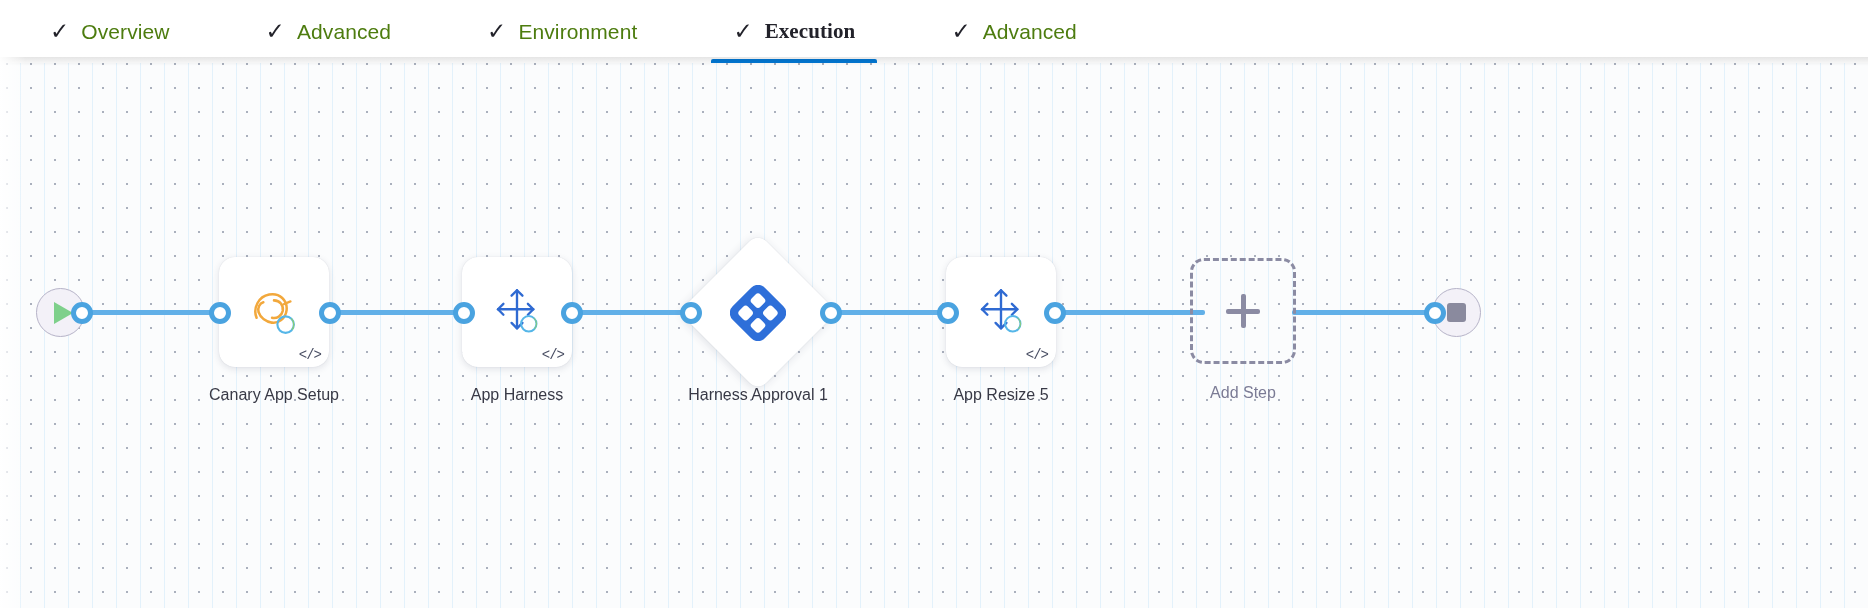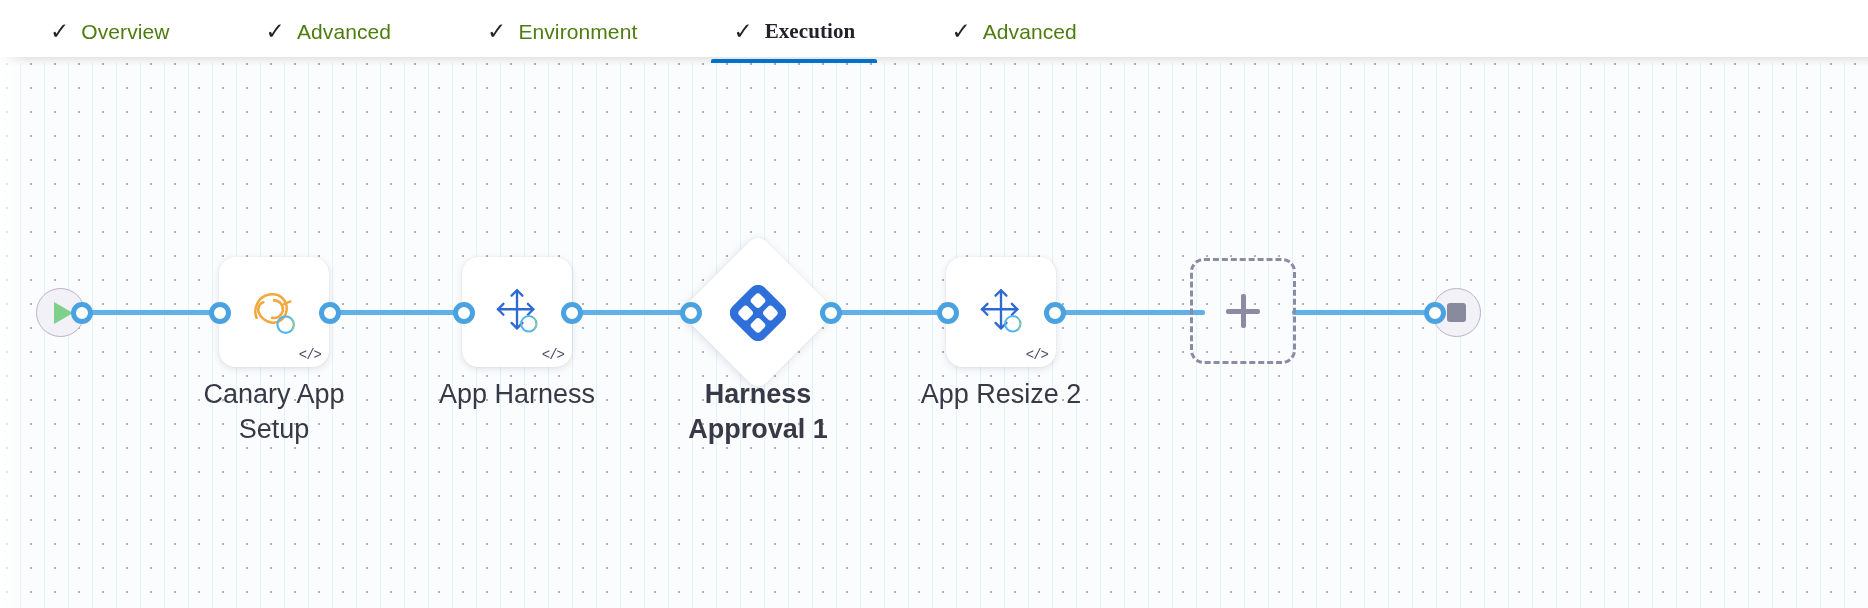--- a/index.html
+++ b/index.html
@@ -202,21 +202,21 @@
   }
   .plus-h, .plus-v { position: absolute; background: #8b8ba3; border-radius: 2px; }
   .plus-h { width: 34px; height: 5px; }
   .plus-v { width: 5px; height: 34px; }
 
   
   .nlabel {
     position: absolute;
     top: 320px;
     text-align: center;
-    font-size: 27px;
+    font-size: 16px;
     line-height: 35px;
     color: #383946;
     width: 210px;
     word-wrap: break-word;
     z-index: 2;
   }
   .nlabel.muted { color: #7b7b95; top: 318px; }
 </style>
 </head>
 <body>
@@ -302,45 +302,46 @@
           <rect x="6" y="6" width="52" height="52" rx="11" fill="#2e6fd9"></rect>
           <rect x="15" y="15" width="14" height="14" rx="4" fill="#ffffff"></rect>
           <rect x="35" y="15" width="14" height="14" rx="4" fill="#ffffff"></rect>
           <rect x="15" y="35" width="14" height="14" rx="4" fill="#ffffff"></rect>
           <rect x="35" y="35" width="14" height="14" rx="4" fill="#ffffff"></rect>
         </g>
       </svg>
     </div>
     <div class="dot" style="left:680px;"></div>
     <div class="dot" style="left:820px;"></div>
-    <div class="nlabel" style="left:653px; width:210px;font-weight:bold;">Harness Approval 1</div>
+    <div class="nlabel" style="left:653px; width:210px;">Harness Approval 1</div>
 
     <div class="step" style="left:946px;">
       <div class="icon-wrap">
         <svg width="58" height="58" viewBox="0 0 64 64" fill="none" stroke="#2f6ad2" stroke-width="2.6" stroke-linecap="round" stroke-linejoin="round">
           <path d="M32 8 V50"></path>
             <path d="M11 29 H50"></path>
           <path d="M26 14 L32 8 L38 14"></path>
           <path d="M26 44 L32 50 L38 44"></path>
           <path d="M17 23 L11 29 L17 35"></path>
           <path d="M44 23 L50 29 L44 35"></path>
           <circle cx="45" cy="45" r="8.5" stroke="#55b6e8" stroke-width="2.2"></circle>
           <circle cx="45" cy="45" r="8.5" stroke="#8fd06a" stroke-width="1.1" stroke-dasharray="14 40" stroke-dashoffset="8"></circle>
         </svg>
       </div>
       <span class="code-badge">&lt;/&gt;</span>
     </div>
     <div class="dot" style="left:937px;"></div>
     <div class="dot" style="left:1044px;"></div>
-    <div class="nlabel" style="left:896px;">App Resize 2</div>
+    <div class="nlabel" style="left:896px;">App Resize 5</div>
 
     <div class="addstep" style="left:1190px;">
       <span class="plus-h"></span>
       <span class="plus-v"></span>
     </div>
+    <div class="nlabel muted" style="left:1138px;">Add Step</div>
 
     <div class="dot" style="left:1424px;"></div>
     <div class="terminal" style="left:1432px;">
       <div class="stop-sq"></div>
     </div>
 
   </div>
 </div>
 
 </body></html>

